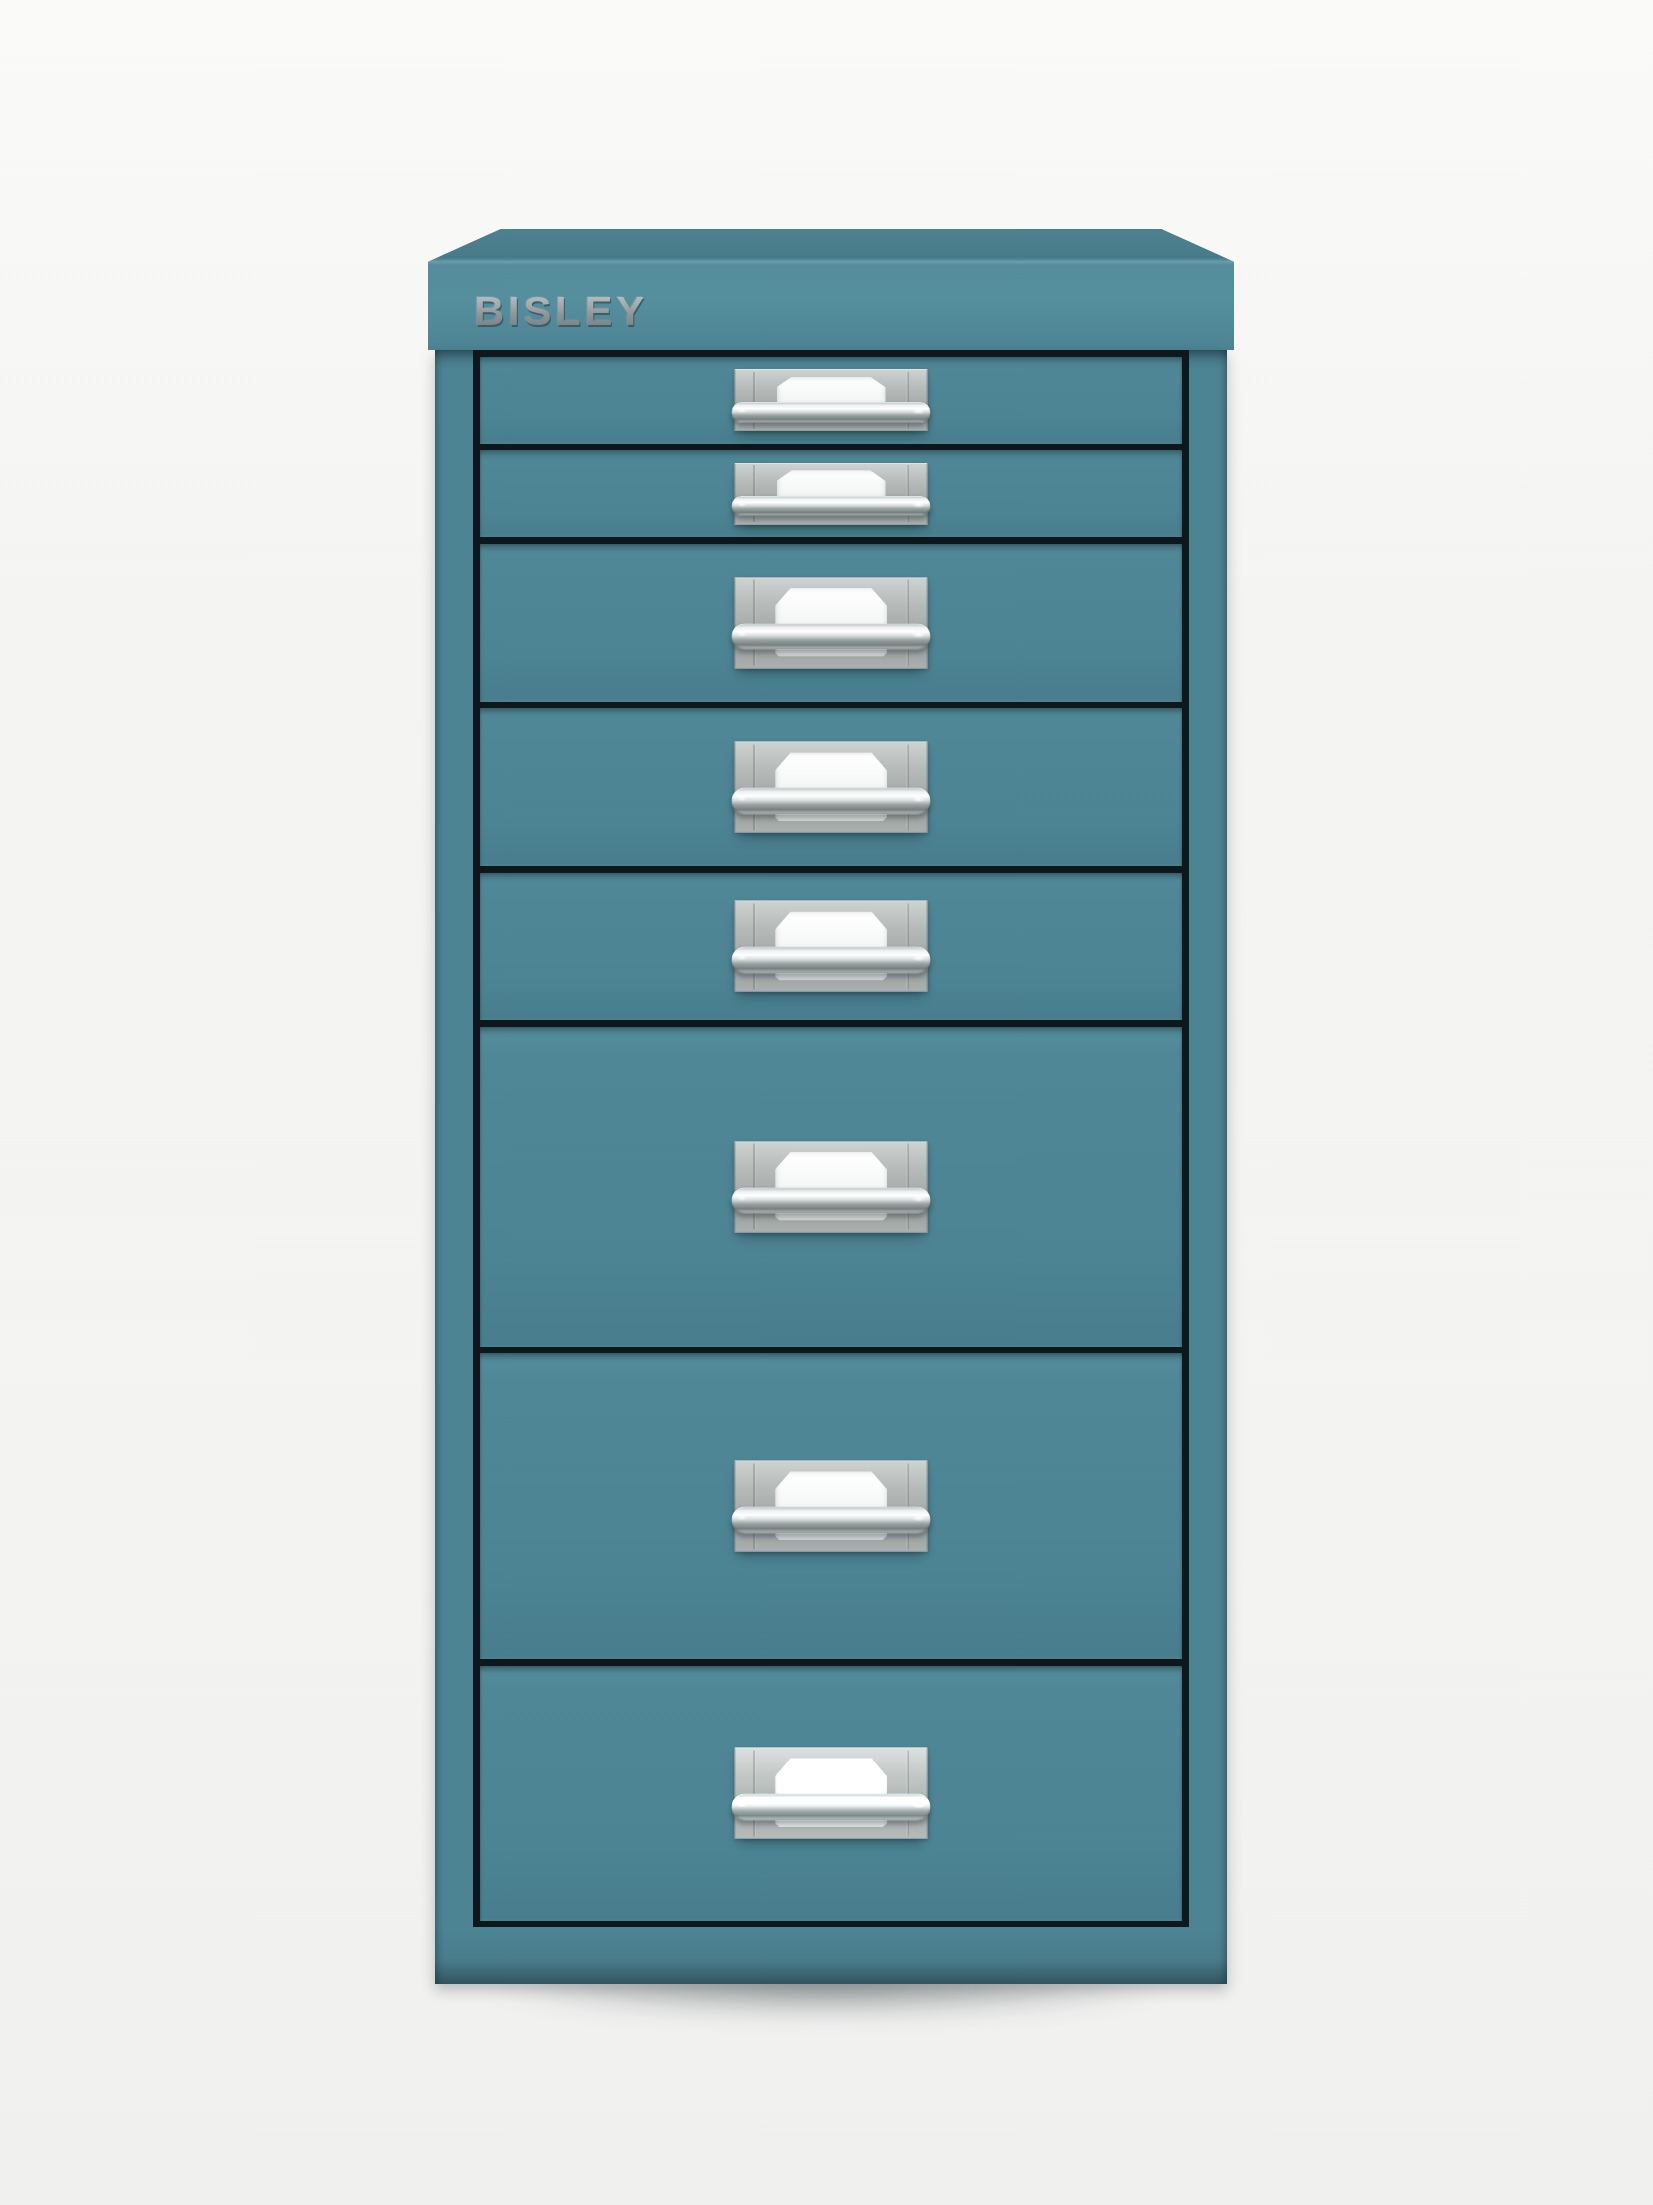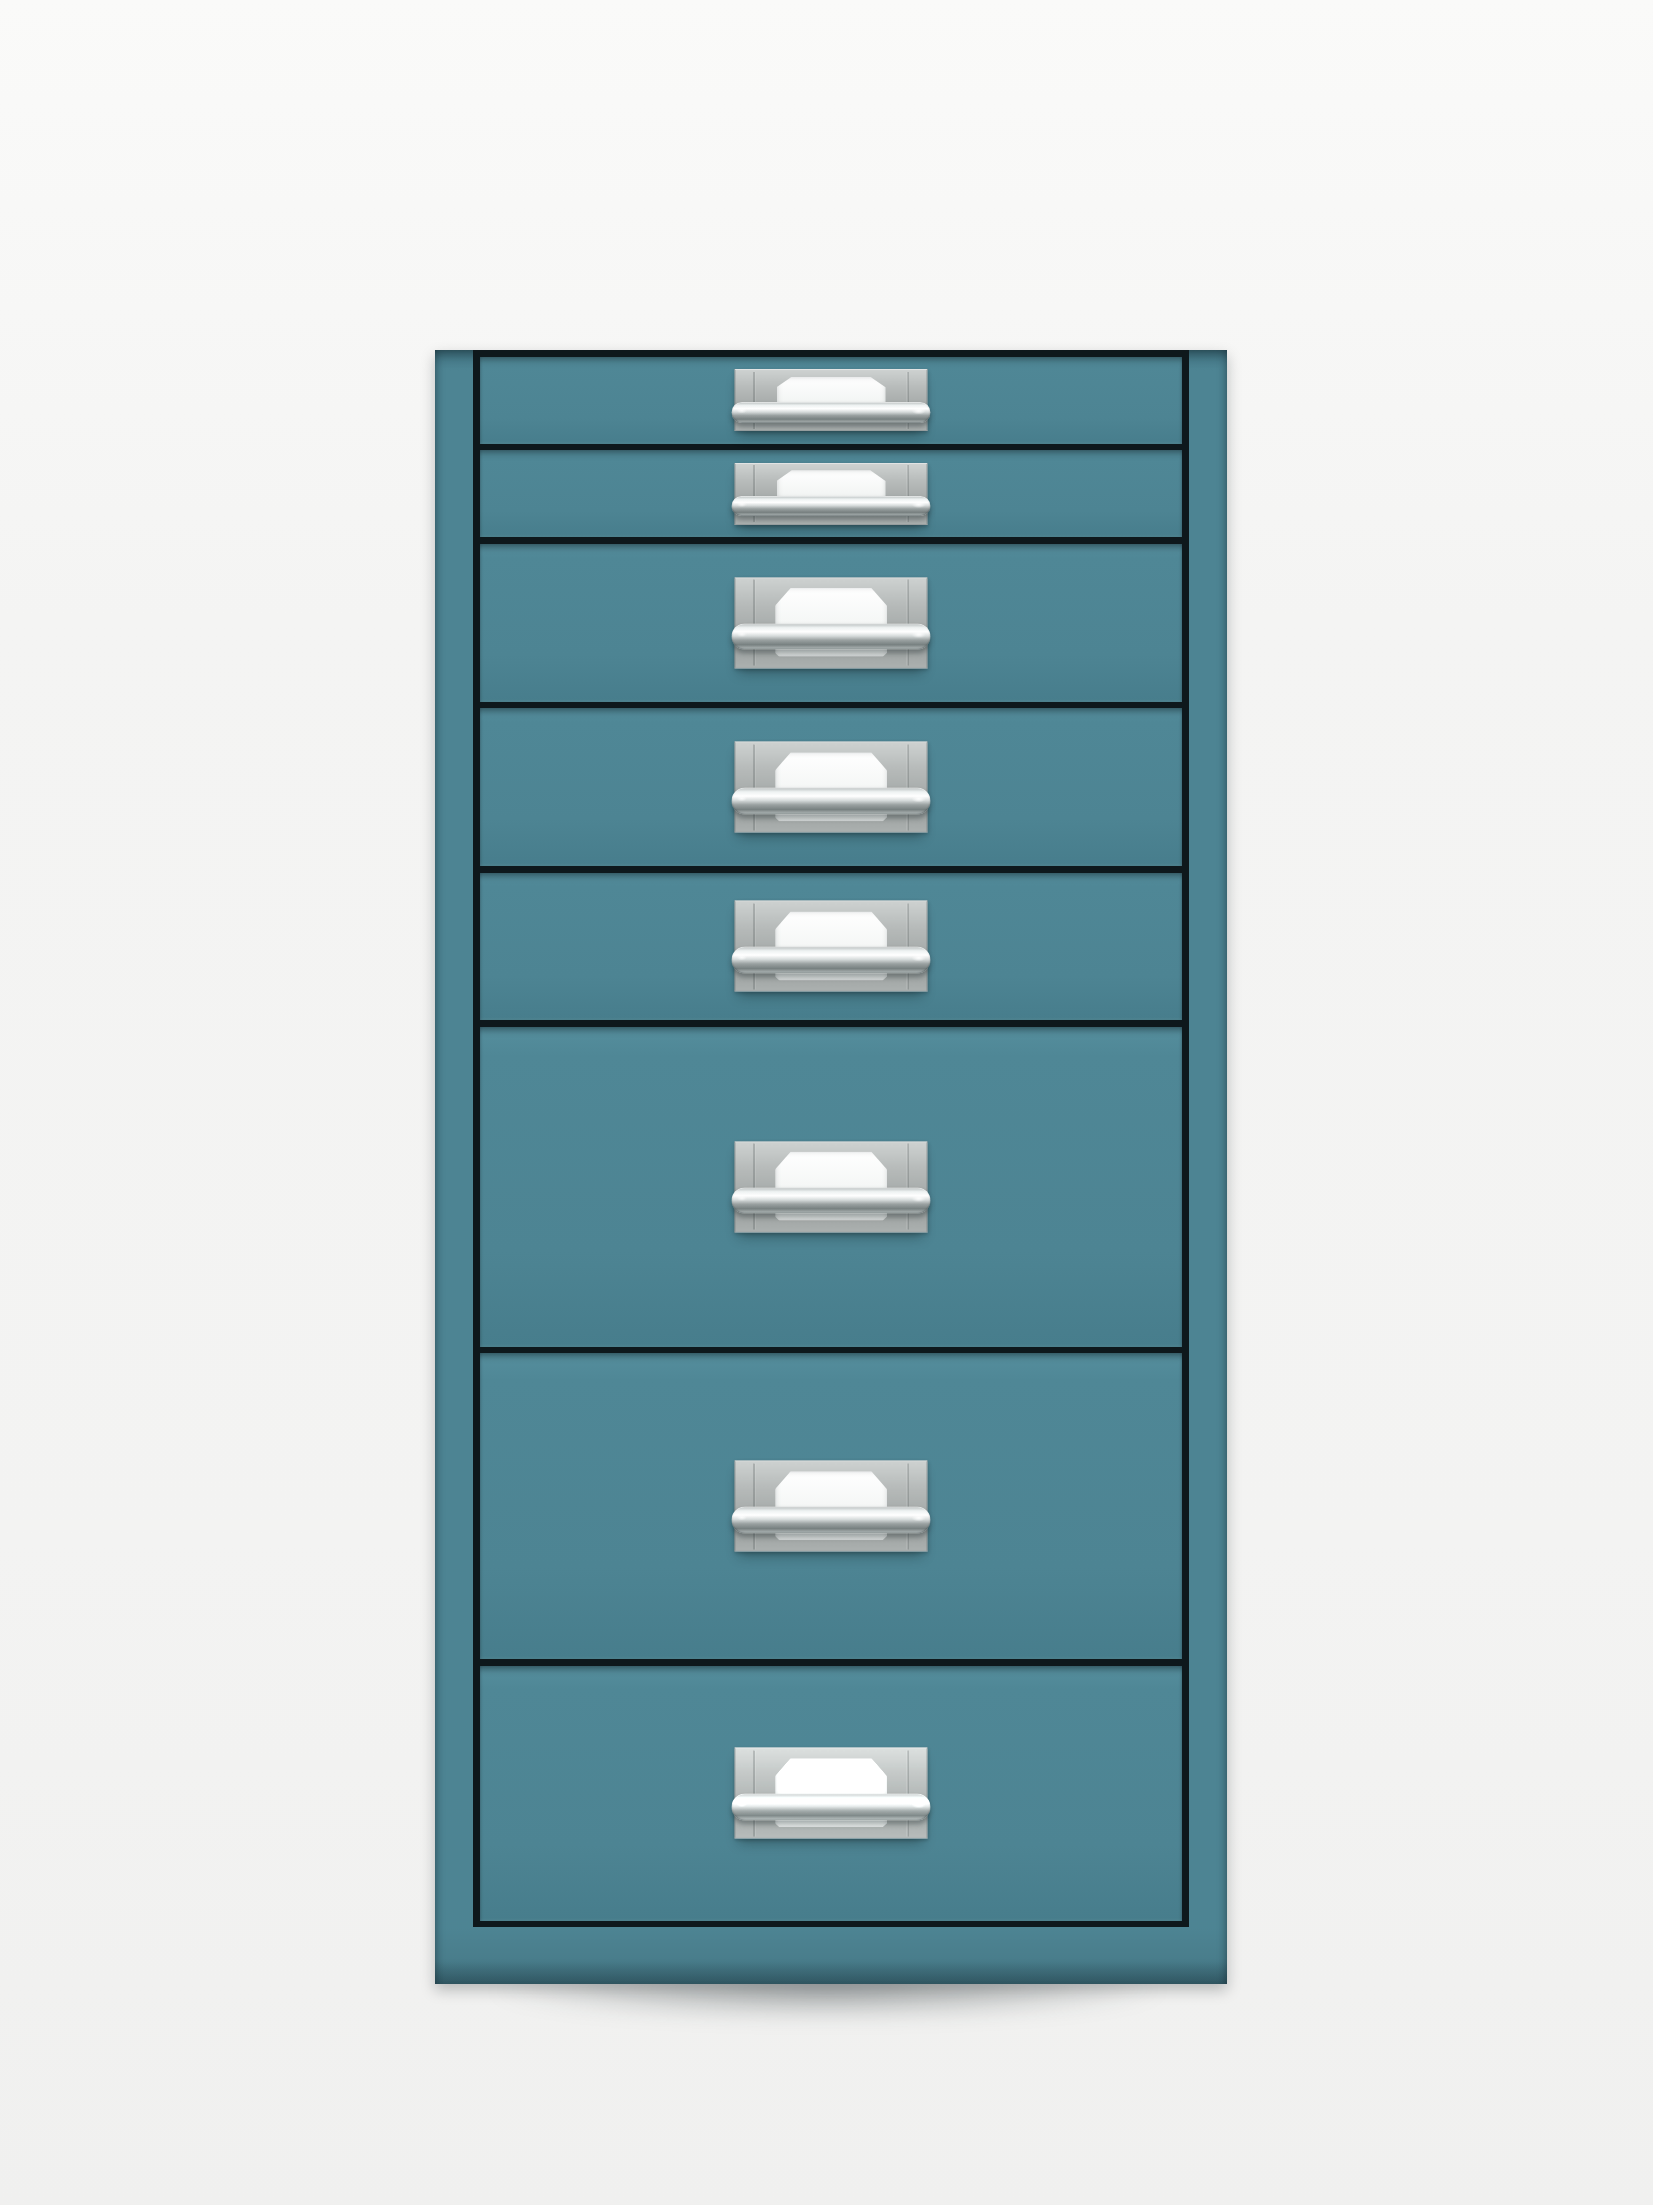--- a/index.html
+++ b/index.html
@@ -200,20 +200,23 @@
 </style>
 </head>
 <body>
 
 <div class="stage">
 
   <div class="floor-shadow"></div>
 
   <div class="cabinet">
 
+    <div class="cap">
+      <span class="logo">BISLEY</span>
+    </div>
 
     <div class="cab-body">
       <div class="stack">
 
       <div class="drawer small">
     <div class="handle">
       <div class="label"></div>
       <div class="bar"></div>
     </div>
   </div>

